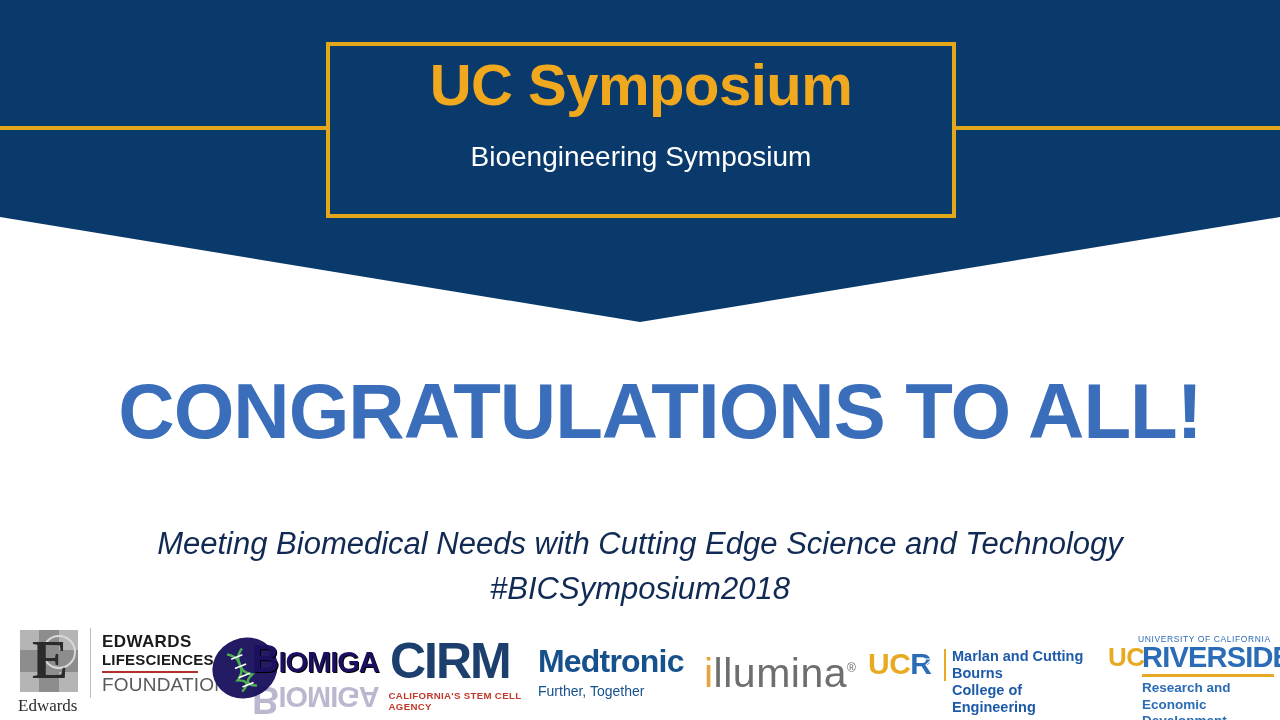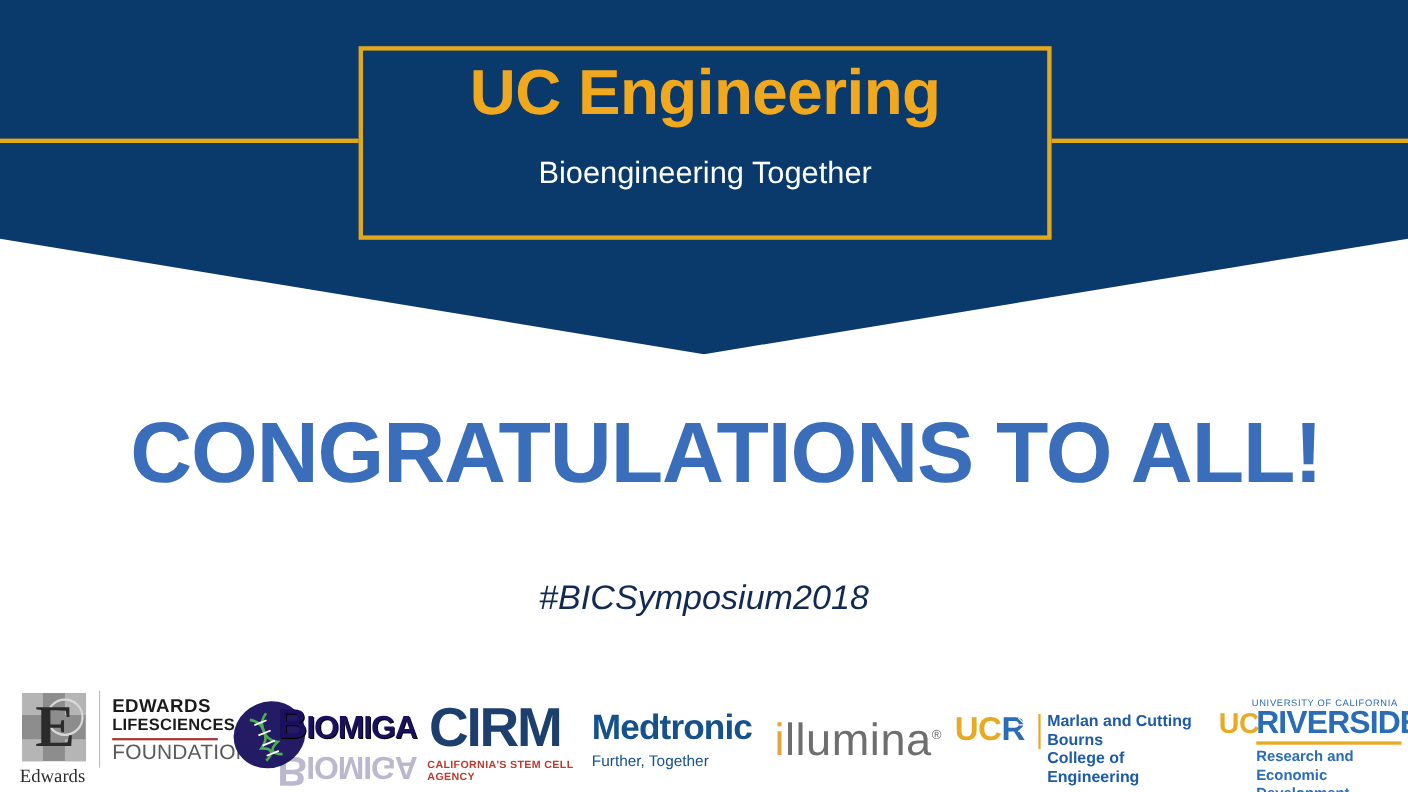--- a/index.html
+++ b/index.html
@@ -248,27 +248,28 @@
     color:#2a6cb5; font-size:13.5px; font-weight:bold; line-height:16.5px;
   }
 </style>
 </head>
 <body>
 
 <div id="banner"></div>
 <div id="gold-rule"></div>
 
 <div id="title-box">
-  <div id="banner-title">UC Engineering</div>
-  <div id="banner-subtitle">Bioengineering  Together</div>
+  <div id="banner-title">UC Symposium</div>
+  <div id="banner-subtitle">Bioengineering  Symposium</div>
 </div>
 
 <div id="main">
   <div id="headline">CONGRATULATIONS TO ALL!</div>
   <div id="tagline">
+    <span class="l1">Meeting Biomedical Needs with Cutting Edge Science and Technology</span>
     <span class="l2">#BICSymposium2018</span>
   </div>
 </div>
 
 <div id="sponsors">
 
   <div class="logo" id="logo-edwards">
     <div id="ed-mark">
       <span class="tile g1"></span>
         <span class="tile g2"></span>

